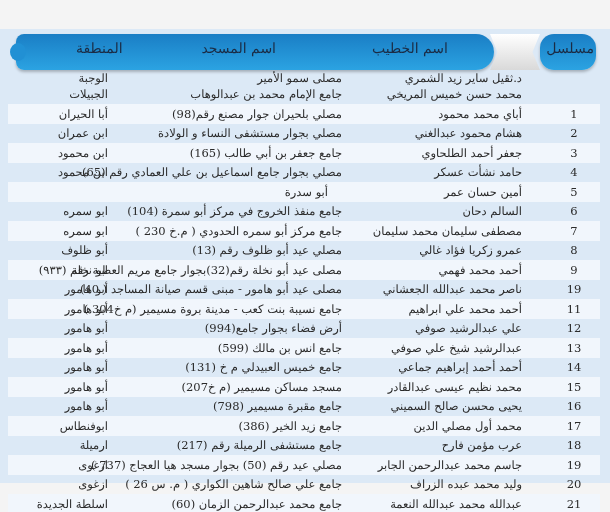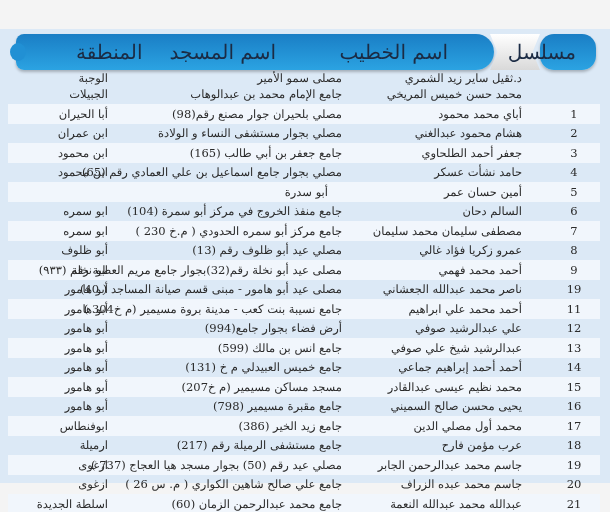--- a/index.html
+++ b/index.html
@@ -32,41 +32,41 @@
     background:linear-gradient(#1a7ec5,#2ba3e2);
     border-radius:14px 14px 14px 14px;
     box-shadow:0 2px 3px rgba(0,0,0,0.25);
   }
   .hdr-gap {
     position:absolute; right:56px; top:0; width:50px; height:36px;
     background:linear-gradient(#ffffff,#d9d9d9);
     clip-path: polygon(0 0,100% 0,85% 50%,100% 100%,0 100%,15% 50%);
   }
   .hdr-label {
-    position:absolute; top:6px; font-size:20px; color:#1b2b44; white-space:nowrap;
+    position:absolute; top:6px; font-size:14px; color:#1b2b44; white-space:nowrap;
   }
   .rows { position:absolute; top:41px; left:8px; right:10px; }
   .row {
     height:19.3px; display:flex; align-items:center; font-size:11.5px; position:relative;
   }
   .row.alt { background:#f1f6fc; }
   .c-serial { width:52px; text-align:center; }
   .c-preacher { width:200px; padding-right:26px; box-sizing:border-box; }
   .c-mosque { width:220px; padding-right:6px; box-sizing:border-box; white-space:nowrap; }
   .c-area { width:100px; padding-right:20px; box-sizing:border-box; white-space:nowrap; }
 </style>
 </head>
 <body>
 
 <div class="page">
   <div class="header">
     <div class="hdr-main"></div>
     <div class="hdr-gap"></div>
     <div class="hdr-serial"></div>
-    <span class="hdr-label" style="right:20px;text-align:right;">مسلسل</span>
+    <span class="hdr-label" style="right:2px;text-align:right;">مسلسل</span>
     <span class="hdr-label" style="right:320px;">اسم المسجد</span>
     <span class="hdr-label" style="right:148px;">اسم الخطيب</span>
     <span class="hdr-label" style="left:60px;">المنطقة</span>
   </div>
 
   <div class="rows" id="rows">
       <div class="row" style="height: 16px;">
         <div class="c-serial"></div>
         <div class="c-preacher">د.ثقيل ساير زيد الشمري</div>
         <div class="c-mosque">مصلى سمو الأمير</div>
@@ -187,21 +187,21 @@
         <div class="c-area">ارميلة</div>
       </div>
       <div class="row alt" style="height: 19.5px;">
         <div class="c-serial">19</div>
         <div class="c-preacher">جاسم محمد عبدالرحمن الجابر</div>
         <div class="c-mosque">مصلي عيد رقم (50) بجوار مسجد هيا العجاج (737 )</div>
         <div class="c-area">ازغوى</div>
       </div>
       <div class="row" style="height: 19.5px;">
         <div class="c-serial">20</div>
-        <div class="c-preacher">جاسم محمد عبده الزراف</div>
+        <div class="c-preacher">وليد محمد عبده الزراف</div>
         <div class="c-mosque">جامع علي صالح شاهين الكواري ( م. س 26 )</div>
         <div class="c-area">ازغوى</div>
       </div>
       <div class="row alt" style="height: 19.5px;">
         <div class="c-serial">21</div>
         <div class="c-preacher">عبدالله محمد عبدالله النعمة</div>
         <div class="c-mosque">جامع محمد عبدالرحمن الزمان (60)</div>
         <div class="c-area">اسلطة الجديدة</div>
       </div>
     </div>

